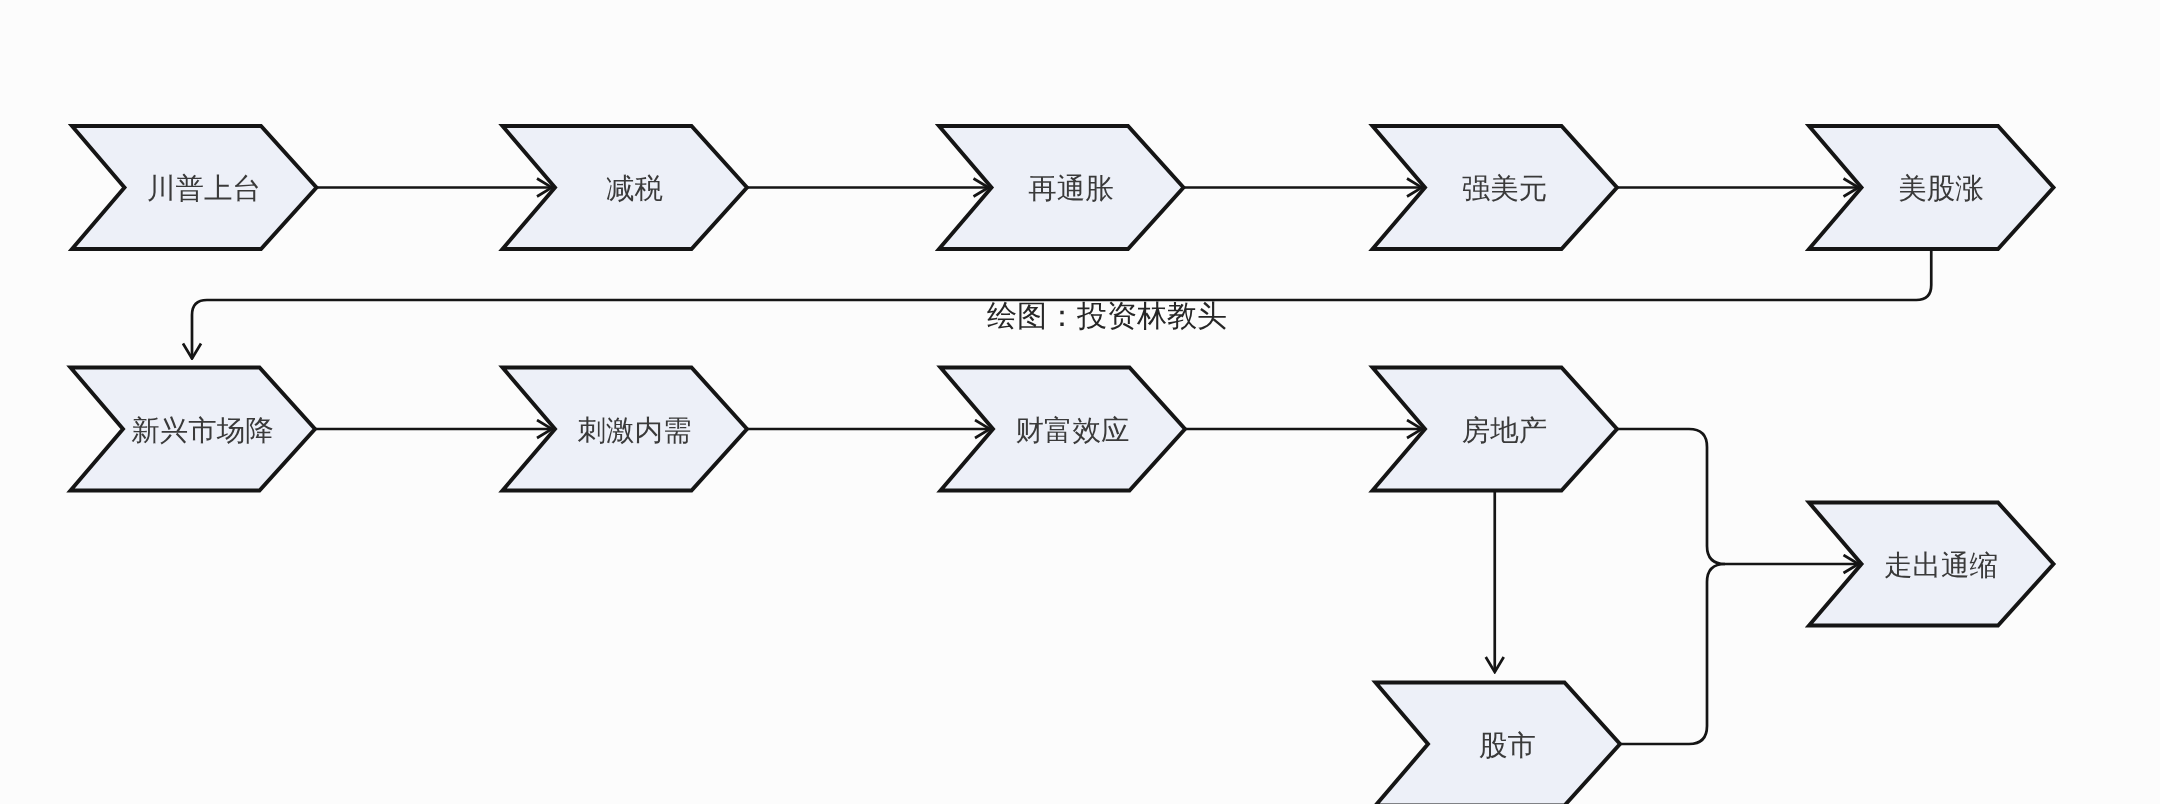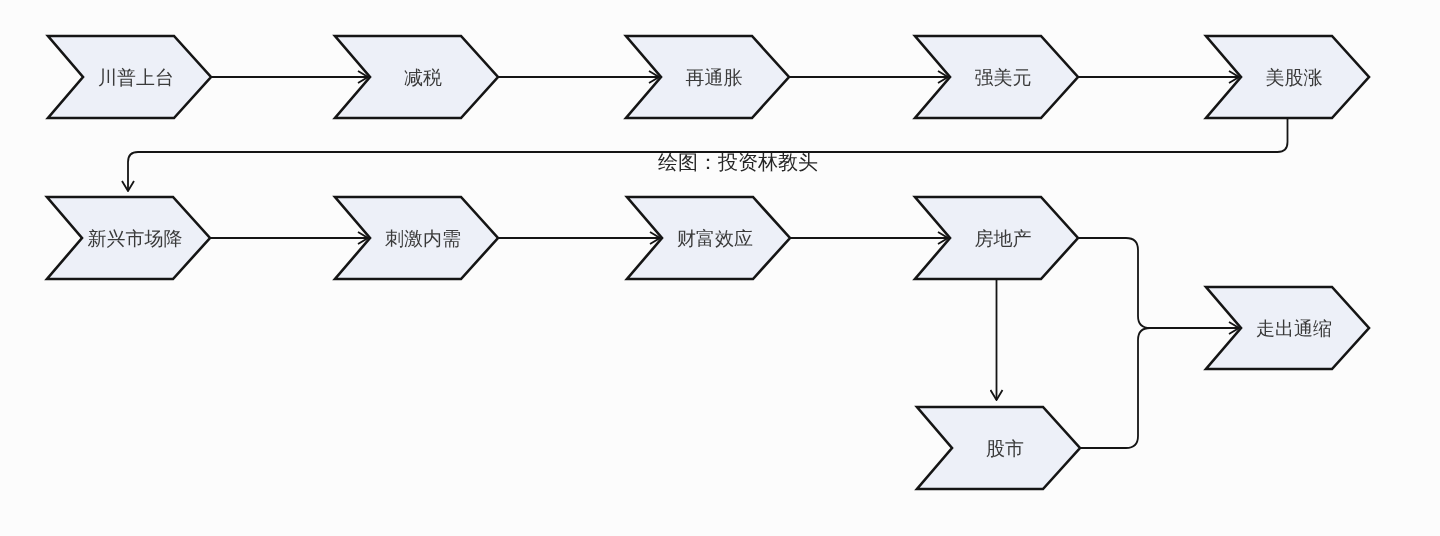--- a/index.html
+++ b/index.html
@@ -8,20 +8,21 @@
     width: 1440px;
     height: 536px;
     overflow: hidden;
     background: #fcfcfc;
     font-family: "Liberation Sans", "DejaVu Sans", sans-serif;
   }
   .diagram-wrap {
     position: relative;
     width: 1440px;
     height: 388px;
+    margin-top: 48px;
   }
   svg { display: block; }
   .node polygon {
     stroke: #151515;
     stroke-width: 2.6;
     stroke-linejoin: miter;
   }
   .node text {
     fill: #3a3a3a;
     font-size: 19px;

